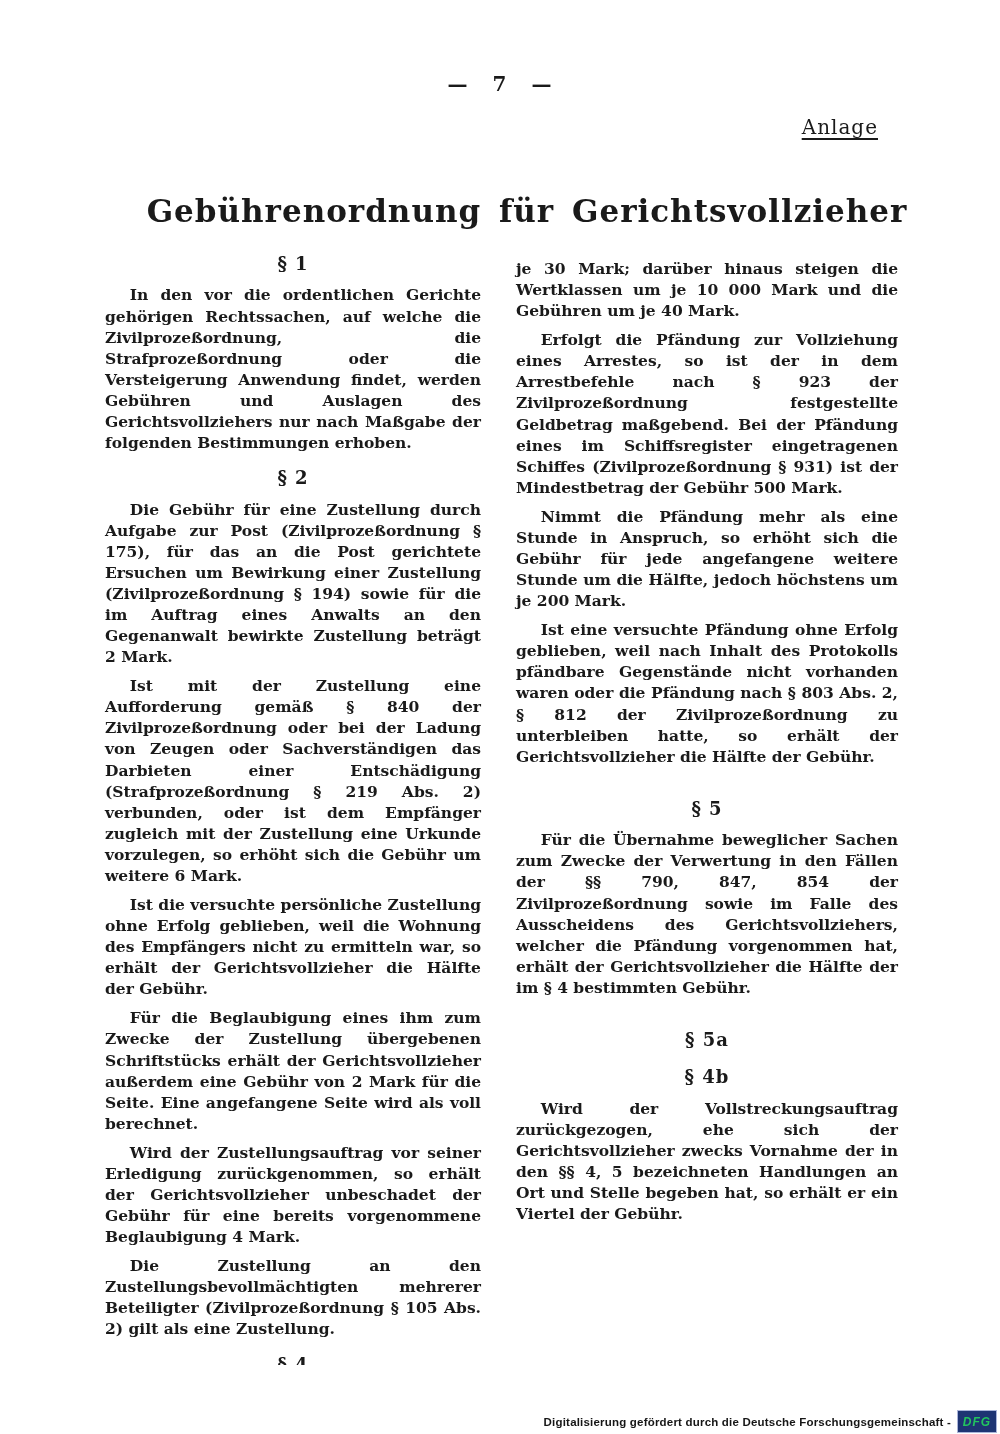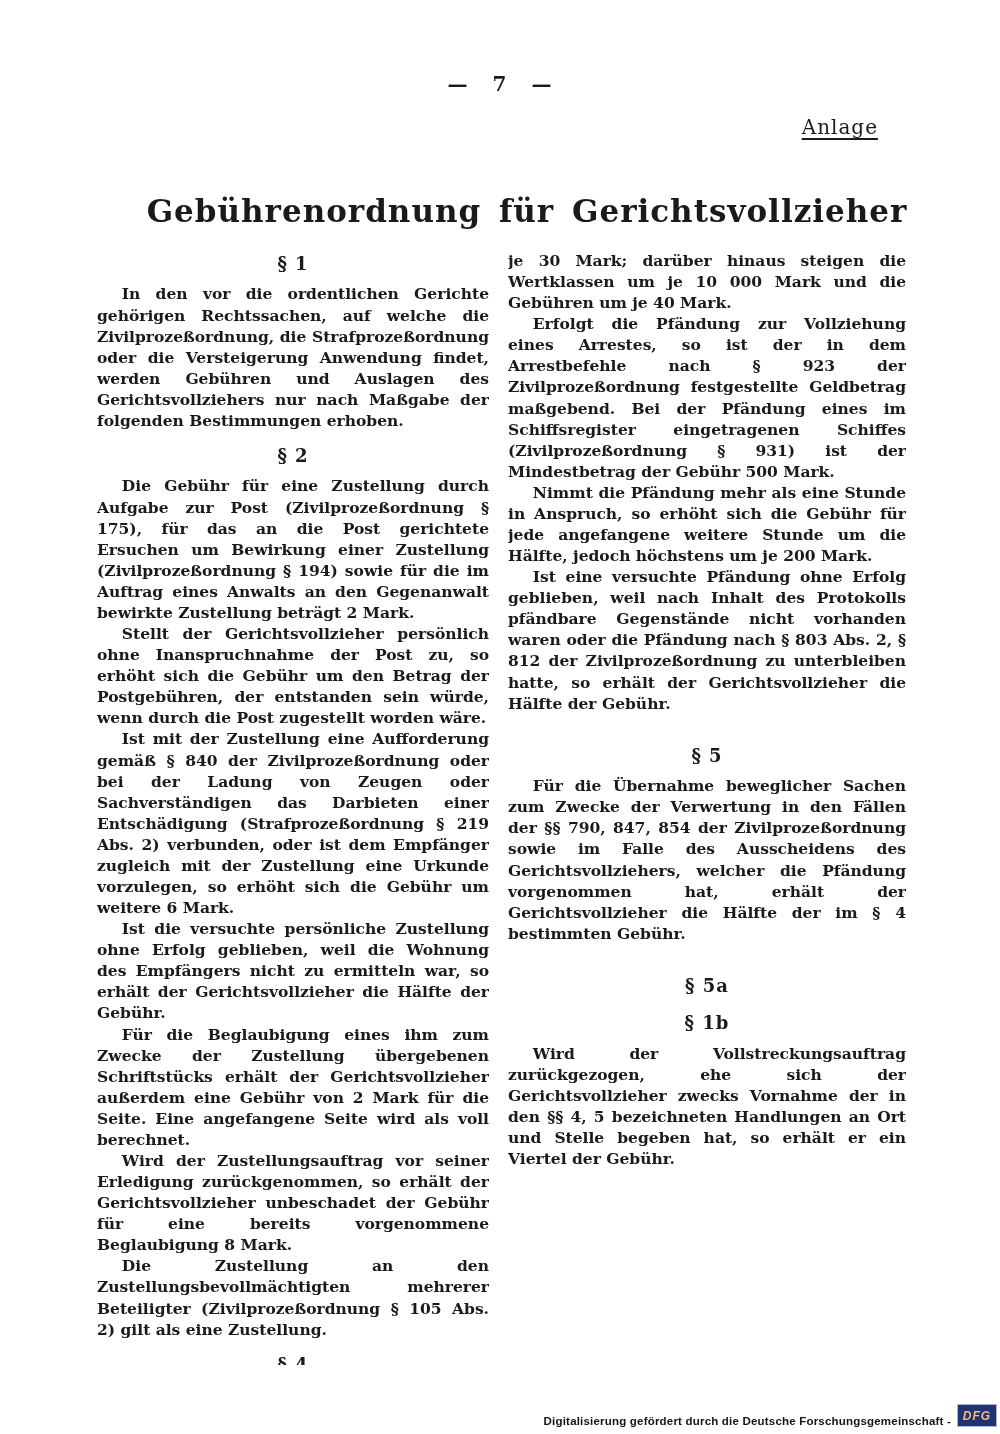--- a/index.html
+++ b/index.html
@@ -35,38 +35,38 @@
     text-align:justify;
   }
   .col-left{left:97px;width:392px;}
   .col-right{left:508px;width:398px;}
   .sec-heading{
     margin:13px 0 7px 0;
     text-align:center;font-size:18px;font-weight:bold;
     letter-spacing:1px;
   }
   .sec-heading.big-gap{margin-top:30px;}
-  .col p{margin:0;text-indent:1.6em;}
+  .col p{margin:8px;text-indent:1.6em;}
   .col p.noindent{text-indent:0;}
   
   .footer{
-    position:absolute;right:3px;bottom:7px;
-    display:flex;align-items:flex-end;gap:6px;
+    position:absolute;right:3px;bottom:1px;
+    display:flex;align-items:center;gap:6px;
     font-family:"Liberation Sans", sans-serif;
   }
   .footer .credit{
     font-size:11.5px;font-weight:bold;color:#161616;
     letter-spacing:0.2px;
   }
   .dfg-logo{
     width:38px;height:21px;
     display:flex;align-items:center;justify-content:center;
     background:#1e3473;
     border:1px solid #aab4d9;
-    color:#fdba74;font-size:12px;font-weight:bold;
+    color:#22c55e;font-size:12px;font-weight:bold;
     font-style:italic;letter-spacing:1px;
   }
 </style>
 </head>
 <body>
 
 <div class="sheet">
 
   <div class="page-number">— 7 —</div>
 
@@ -74,43 +74,42 @@
 
   <div class="doc-title">Gebührenordnung für Gerichtsvollzieher</div>
 
   <div class="col col-left">
 
     <div class="sec-heading" style="margin-top:2px">§ 1</div>
     <p>In den vor die ordentlichen Gerichte gehörigen Rechtssachen, auf welche die Zivilprozeßordnung, die Strafprozeßordnung oder die Versteigerung Anwendung findet, werden Gebühren und Auslagen des Gerichtsvollziehers nur nach Maßgabe der folgenden Bestimmungen erhoben.</p>
 
     <div class="sec-heading">§ 2</div>
     <p>Die Gebühr für eine Zustellung durch Aufgabe zur Post (Zivilprozeßordnung § 175), für das an die Post gerichtete Ersuchen um Bewirkung einer Zustellung (Zivilprozeßordnung § 194) sowie für die im Auftrag eines Anwalts an den Gegenanwalt bewirkte Zustellung beträgt 2 Mark.</p>
-    <p>Stellt der Gerichtsvollzieher persönlich ohne Inanspruchnahme der Post zu, so erhöht sich die Gebühr um den Betrag der Postgebühren, der entstanden sein würde, wenn durch die Post zugestellt worden wäre.</p>
     <p>Ist mit der Zustellung eine Aufforderung gemäß § 840 der Zivilprozeßordnung oder bei der Ladung von Zeugen oder Sachverständigen das Darbieten einer Entschädigung (Strafprozeßordnung § 219 Abs. 2) verbunden, oder ist dem Empfänger zugleich mit der Zustellung eine Urkunde vorzulegen, so erhöht sich die Gebühr um weitere 6 Mark.</p>
     <p>Ist die versuchte persönliche Zustellung ohne Erfolg geblieben, weil die Wohnung des Empfängers nicht zu ermitteln war, so erhält der Gerichtsvollzieher die Hälfte der Gebühr.</p>
     <p>Für die Beglaubigung eines ihm zum Zwecke der Zustellung übergebenen Schriftstücks erhält der Gerichtsvollzieher außerdem eine Gebühr von 2 Mark für die Seite. Eine angefangene Seite wird als voll berechnet.</p>
-    <p>Wird der Zustellungsauftrag vor seiner Erledigung zurückgenommen, so erhält der Gerichtsvollzieher unbeschadet der Gebühr für eine bereits vorgenommene Beglaubigung 8 Mark.</p>
+    <p>Wird der Zustellungsauftrag vor seiner Erledigung zurückgenommen, so erhält der Gerichtsvollzieher unbeschadet der Gebühr für eine bereits vorgenommene Beglaubigung 4 Mark.</p>
     <p>Die Zustellung an den Zustellungsbevollmächtigten mehrerer Beteiligter (Zivilprozeßordnung § 105 Abs. 2) gilt als eine Zustellung.</p>
 
     <div class="sec-heading">§ 4</div>
 
   </div>
 
   <div class="col col-right">
     <p class="noindent">je 30 Mark; darüber hinaus steigen die Wertklassen um je 10 000 Mark und die Gebühren um je 40 Mark.</p>
     <p>Erfolgt die Pfändung zur Vollziehung eines Arrestes, so ist der in dem Arrestbefehle nach § 923 der Zivilprozeßordnung festgestellte Geldbetrag maßgebend. Bei der Pfändung eines im Schiffsregister eingetragenen Schiffes (Zivilprozeßordnung § 931) ist der Mindestbetrag der Gebühr 500 Mark.</p>
     <p>Nimmt die Pfändung mehr als eine Stunde in Anspruch, so erhöht sich die Gebühr für jede angefangene weitere Stunde um die Hälfte, jedoch höchstens um je 200 Mark.</p>
     <p>Ist eine versuchte Pfändung ohne Erfolg geblieben, weil nach Inhalt des Protokolls pfändbare Gegenstände nicht vorhanden waren oder die Pfändung nach § 803 Abs. 2, § 812 der Zivilprozeßordnung zu unterbleiben hatte, so erhält der Gerichtsvollzieher die Hälfte der Gebühr.</p>
 
     <div class="sec-heading big-gap">§ 5</div>
     <p>Für die Übernahme beweglicher Sachen zum Zwecke der Verwertung in den Fällen der §§ 790, 847, 854 der Zivilprozeßordnung sowie im Falle des Ausscheidens des Gerichtsvollziehers, welcher die Pfändung vorgenommen hat, erhält der Gerichtsvollzieher die Hälfte der im § 4 bestimmten Gebühr.</p>
 
     <div class="sec-heading big-gap">§ 5a</div>
 
-    <div class="sec-heading">§ 1b</div>
+    <div class="sec-heading">§ 4b</div>
     <p>Wird der Vollstreckungsauftrag zurückgezogen, ehe sich der Gerichtsvollzieher zwecks Vornahme der in den §§ 4, 5 bezeichneten Handlungen an Ort und Stelle begeben hat, so erhält er ein Viertel der Gebühr.</p>
 
   </div>
 
   <div class="footer">
     <span class="credit">Digitalisierung gefördert durch die Deutsche Forschungsgemeinschaft -</span>
     <span class="dfg-logo" style="background-color: rgb(30, 52, 115);">DFG</span>
   </div>
 
 </div>

